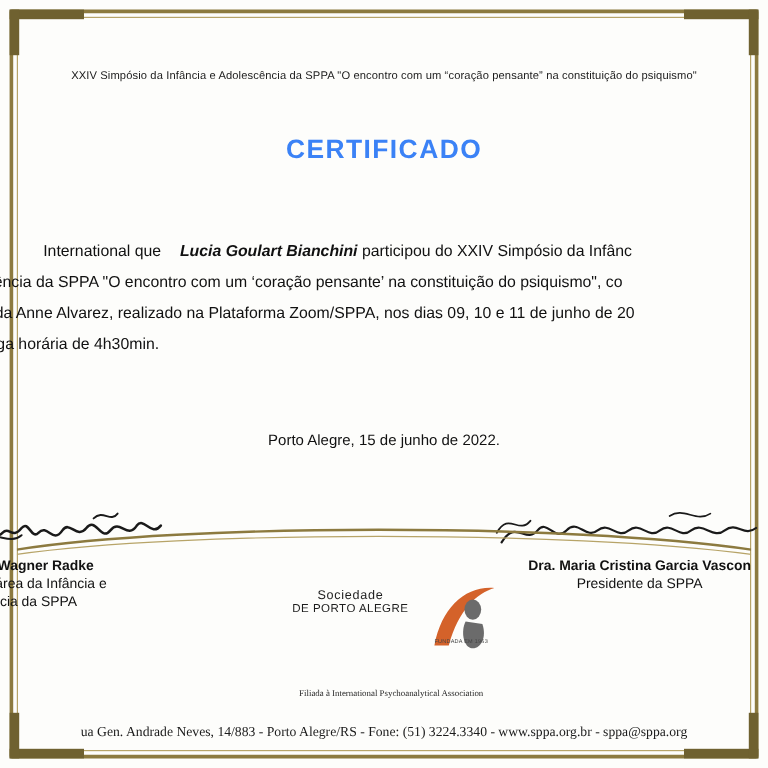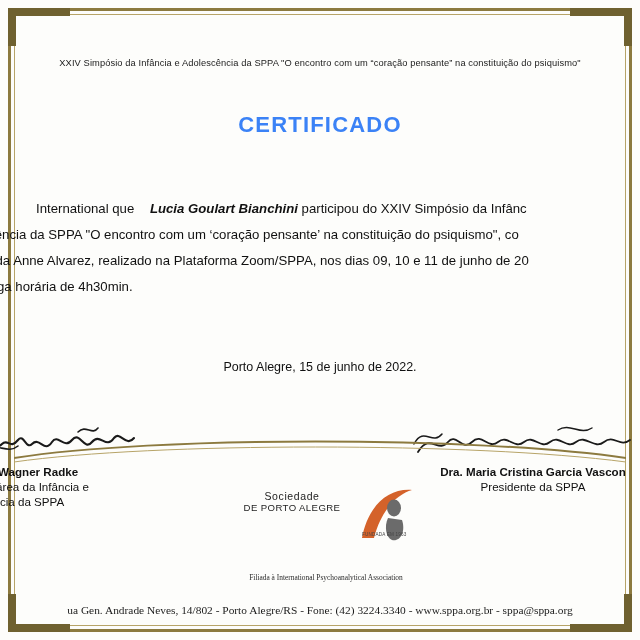--- a/index.html
+++ b/index.html
@@ -307,16 +307,16 @@
       </svg>
       <div class="logo-founded">FUNDADA EM 1963</div>
       <div class="logo-affil">Filiada à International Psychoanalytical Association</div>
     </div>
 
     <svg class="swoosh" viewBox="0 0 612 30" preserveAspectRatio="none">
       <path d="M0 24 C140 2, 460 2, 612 24" fill="none" stroke="#8c7a3f" stroke-width="2"></path>
       <path d="M0 28 C140 8, 460 8, 612 28" fill="none" stroke="#b7a468" stroke-width="1"></path>
     </svg>
 
-    <div class="footer">ua Gen. Andrade Neves, 14/802 - Porto Alegre/RS - Fone: (42) 3224.3340 - www.sppa.org.br - sppa@sppa.org</div>
+    <div class="footer">ua Gen. Andrade Neves, 14/883 - Porto Alegre/RS - Fone: (51) 3224.3340 - www.sppa.org.br - sppa@sppa.org</div>
 
   </div>
 </div>
 
 </body></html>

